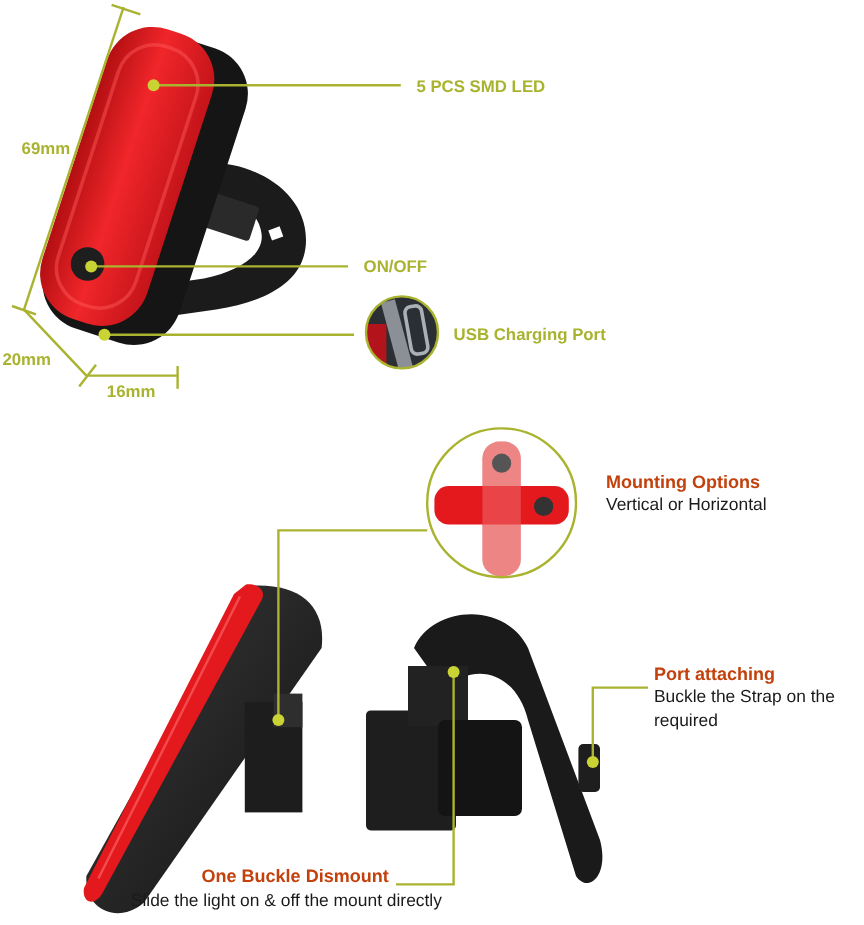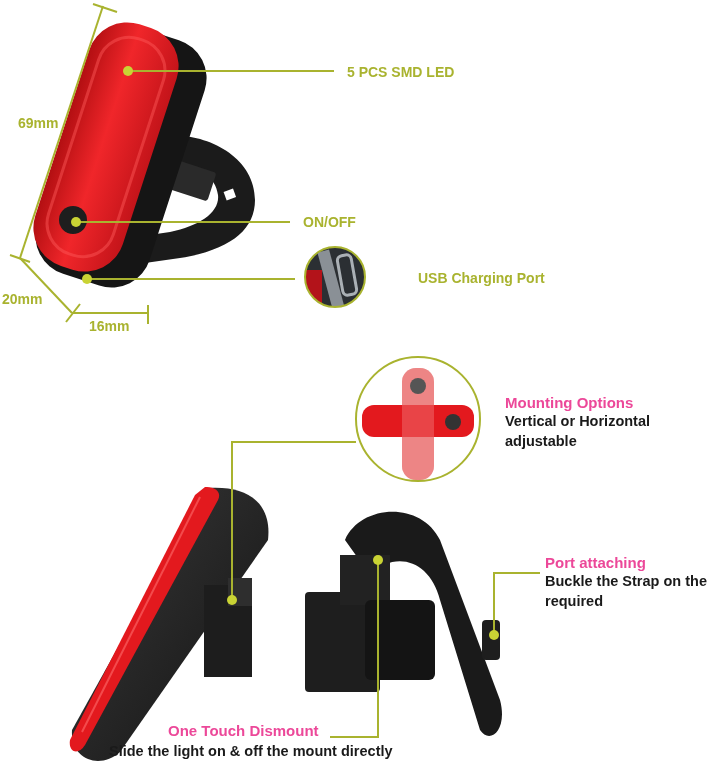--- a/index.html
+++ b/index.html
@@ -1,20 +1,20 @@
 <!DOCTYPE html>
 <html><head>
 <meta charset="utf-8">
 <style>
   html, body { margin: 0; padding: 0; background: #ffffff; }
   body { width: 720px; height: 771px; position: relative; overflow: hidden; font-family: "Liberation Sans", sans-serif; }
   .abs { position: absolute; }
   .lbl { font-size: 14px; font-weight: bold; color: #a9b32f; white-space: nowrap; }
-  .ttl { font-size: 15px; font-weight: bold; color: #ec4899; white-space: nowrap; }
-  .desc { font-size: 14.5px; color: #1a1a1a; line-height: 20px; font-weight: bold; }
+  .ttl { font-size: 15px; font-weight: bold; color: #c2410c; white-space: nowrap; }
+  .desc { font-size: 14.5px; color: #1a1a1a; line-height: 20px; }
   svg { position: absolute; left: 0; top: 0; }
 </style>
 </head>
 <body>
 
 <svg width="720" height="771" viewBox="0 0 720 771">
   <defs>
     <linearGradient id="redGrad" x1="0" y1="0" x2="1" y2="0">
       <stop offset="0" stop-color="#b30f12"></stop>
       <stop offset="0.45" stop-color="#f0262a"></stop>
@@ -112,28 +112,27 @@
     <circle cx="494" cy="635" r="5" fill="#c9d334"></circle>
   </g>
 </svg>
 
 <div class="abs lbl" style="left:18px; top:115px;text-align:center;">69mm</div>
 <div class="abs lbl" style="left:2px; top:291px;">20mm</div>
 <div class="abs lbl" style="left:89px; top:318px;">16mm</div>
 
 <div class="abs lbl" style="left:347px; top:64px;">5 PCS SMD LED</div>
 <div class="abs lbl" style="left:303px; top:214px;">ON/OFF</div>
-<div class="abs lbl" style="left:378px; top:270px;margin-left:40px;">USB Charging Port</div>
+<div class="abs lbl" style="left:378px; top:270px;">USB Charging Port</div>
 
 <div class="abs" style="left:505px; top:394px;">
   <div class="ttl">Mounting Options</div>
   <div class="desc">Vertical or Horizontal</div>
-  <div class="desc">adjustable</div>
 </div>
 
 <div class="abs" style="left:545px; top:554px;">
   <div class="ttl">Port attaching</div>
   <div class="desc">Buckle the Strap on the</div>
   <div class="desc">required</div>
 </div>
 
-<div class="abs ttl" style="left:168px; top:722px;">One Touch Dismount</div>
+<div class="abs ttl" style="left:168px; top:722px;">One Buckle Dismount</div>
 <div class="abs desc" style="left:109px; top:741px;">Slide the light on &amp; off the mount directly</div>
 
 </body></html>

